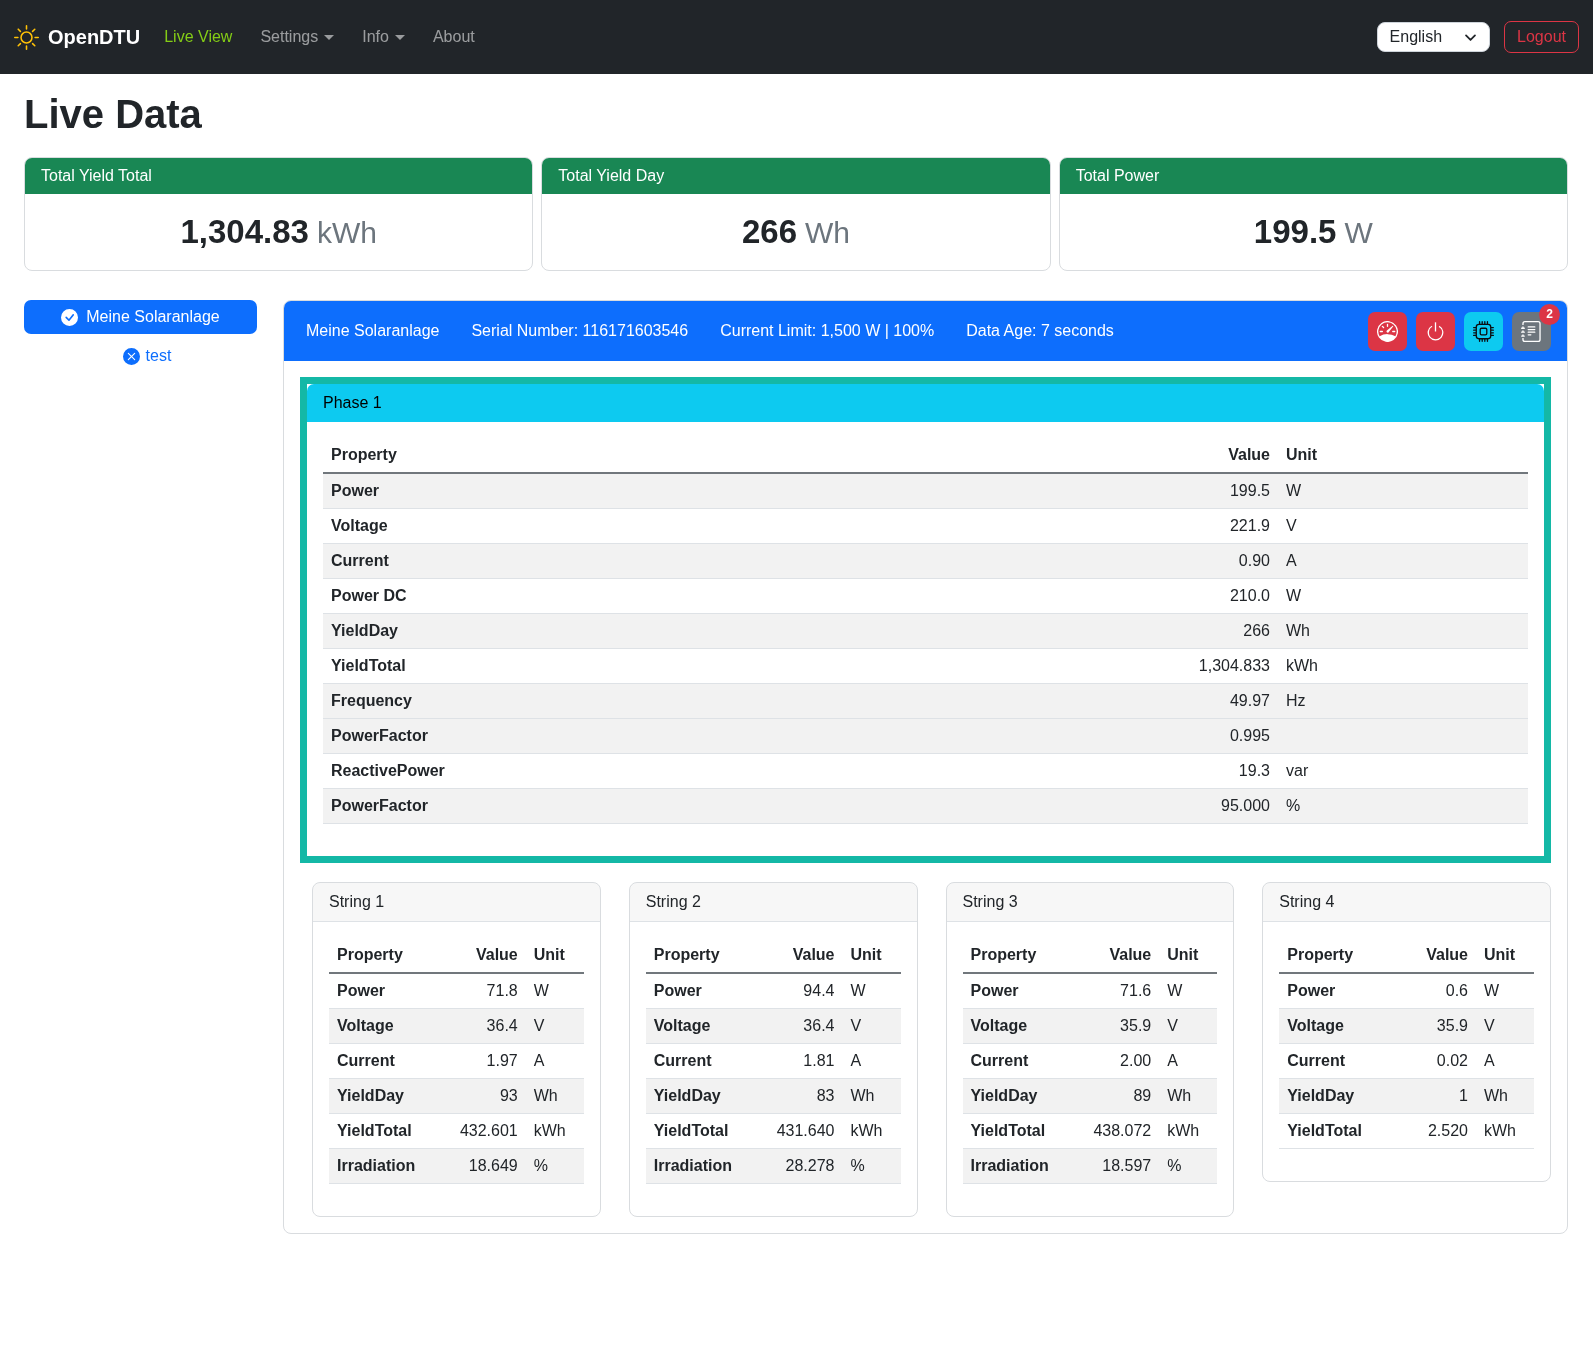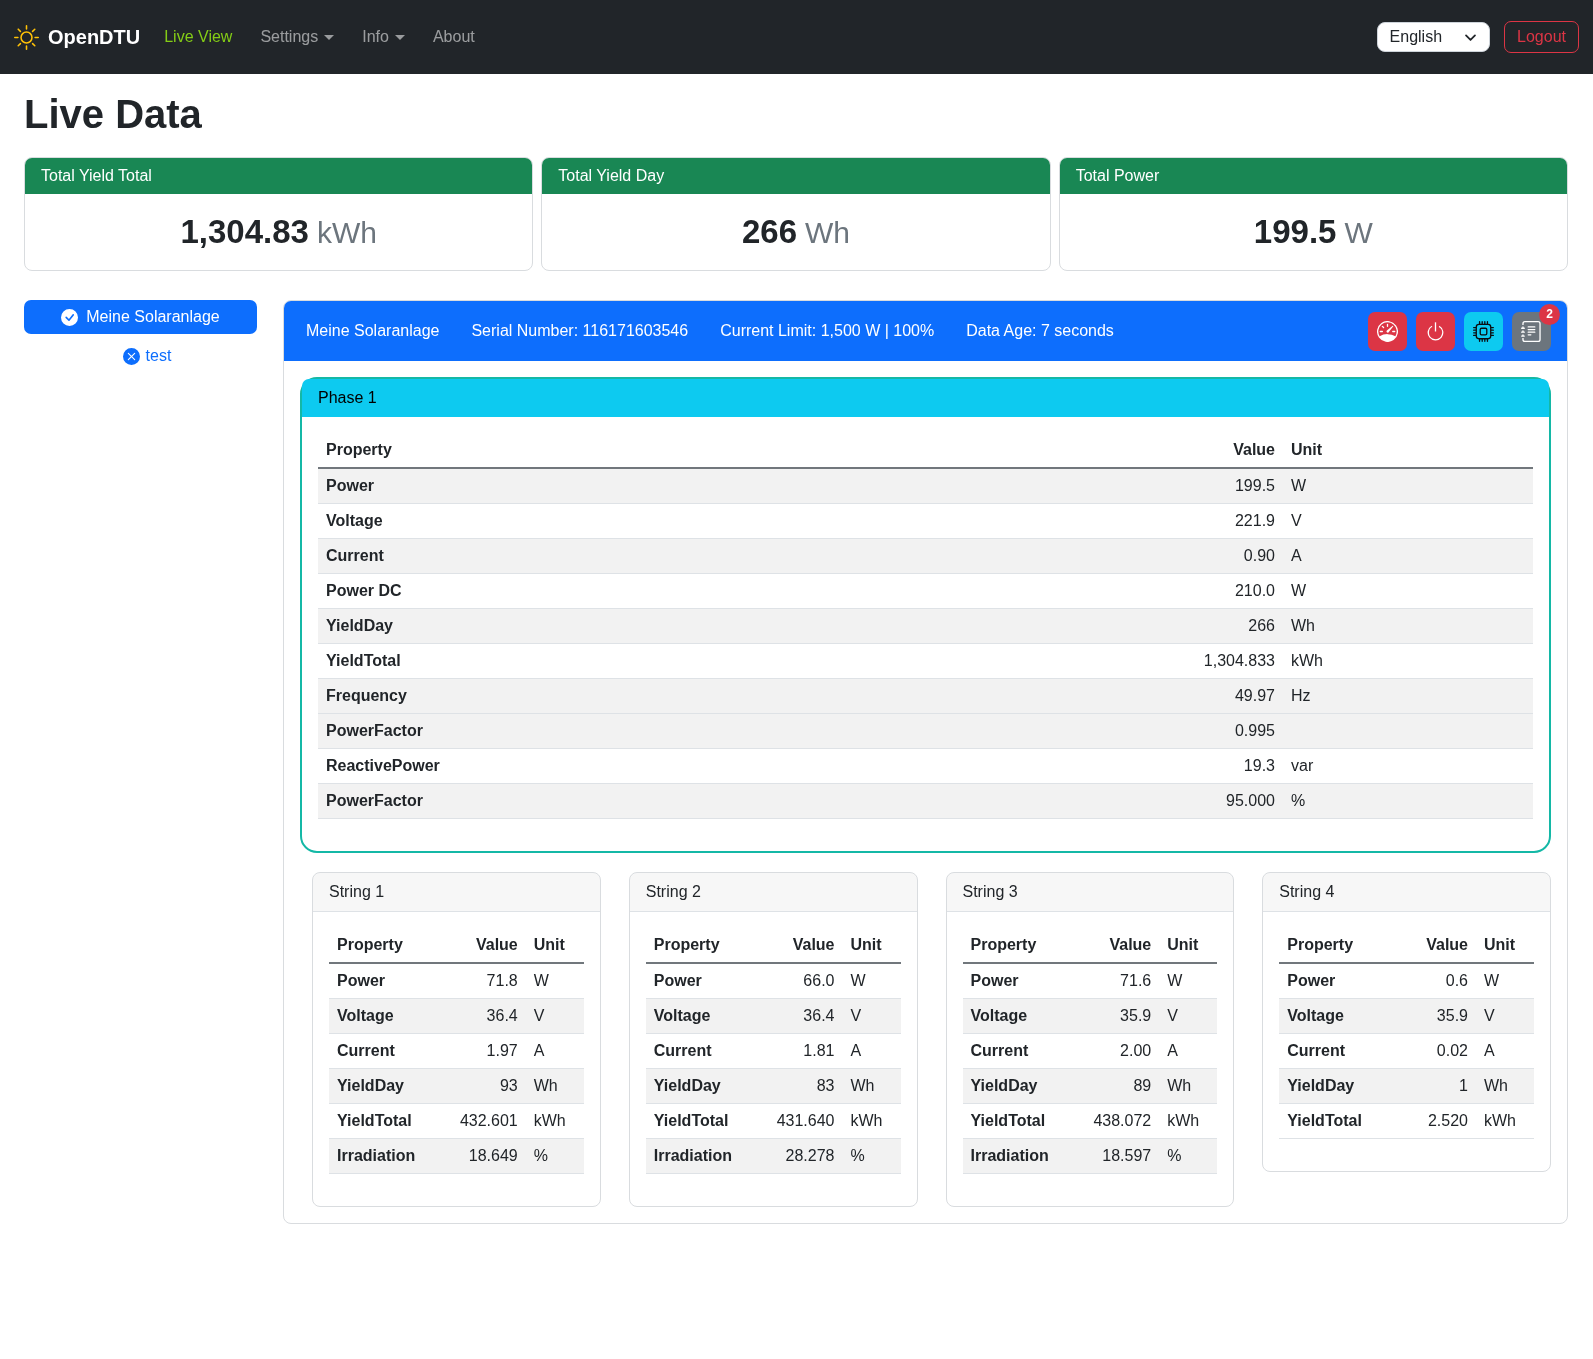--- a/index.html
+++ b/index.html
@@ -43,21 +43,21 @@
   .hdr-actions { margin-left:auto; display:flex; gap:9px; }
   .icon-btn { width:39px; height:39px; border:none; border-radius:7px; display:flex; align-items:center; justify-content:center; cursor:pointer; position:relative; padding:0; }
   .icon-btn.danger { background:#dc3545; color:#fff; }
   .icon-btn.info { background:#0dcaf0; color:#0b0e11; }
   .icon-btn.secondary { background:#6c757d; color:#fff; }
   .icon-badge { position:absolute; top:-8px; right:-9px; background:#dc3545; color:#fff; min-width:21px; height:21px; border-radius:11px; font-size:12px; font-weight:700; display:flex; align-items:center; justify-content:center; padding:0 5px; }
 
   .main-card-body { padding:16px; }
 
   
-  .phase-card { border:2px solid #14b8a6; border-radius:17px; margin-bottom:19px; background:#fff; }
+  .phase-card { border:7px solid #14b8a6; border-radius:0; margin-bottom:19px; background:#fff; }
   .phase-card-header { background:#0dcaf0; color:#000; font-size:16px; padding:10px 16px; border-radius:7px 7px 0 0; }
   .card-table-body { padding:16px; }
 
   
   table.data-table { width:100%; border-collapse:collapse; font-size:16px; margin-bottom:16px; }
   table.data-table th, table.data-table td { padding:8px; text-align:left; border-bottom:1px solid #dee2e6; }
   table.data-table thead th { font-weight:700; border-bottom:2px solid #71777c; }
   table.data-table tbody th { font-weight:700; }
   table.data-table .cell-value, table.data-table th.col-value { text-align:right; }
   tr.stripe { background:rgba(0,0,0,0.05); }
@@ -316,21 +316,21 @@
                 <thead>
                   <tr>
                     <th>Property</th>
                     <th class="col-value">Value</th>
                     <th class="col-unit">Unit</th>
                   </tr>
                 </thead>
                 <tbody data-table="strings.1.rows">
                     <tr>
                       <th>Power</th>
-                      <td class="cell-value">66.0</td>
+                      <td class="cell-value">94.4</td>
                       <td class="cell-unit">W</td>
                     </tr>
                     <tr class="stripe">
                       <th>Voltage</th>
                       <td class="cell-value">36.4</td>
                       <td class="cell-unit">V</td>
                     </tr>
                     <tr>
                       <th>Current</th>
                       <td class="cell-value">1.81</td>

